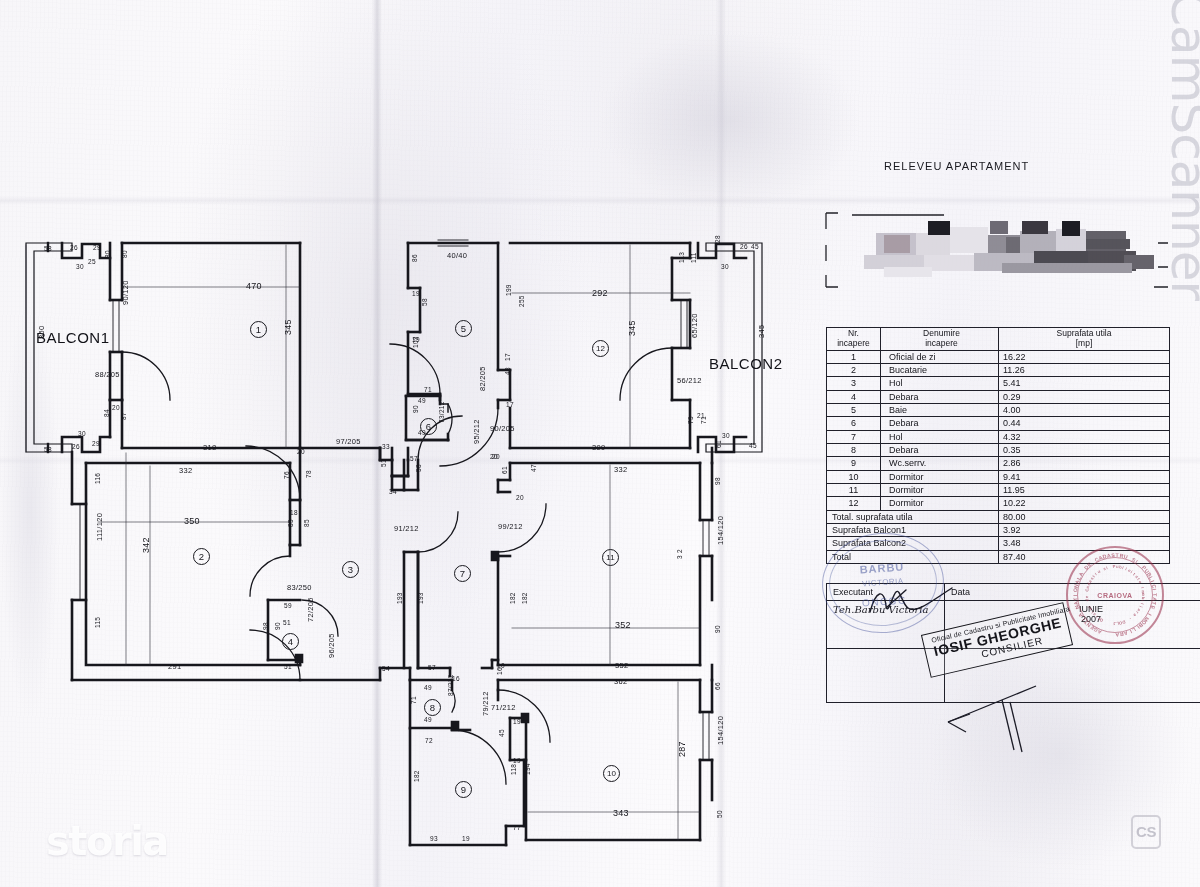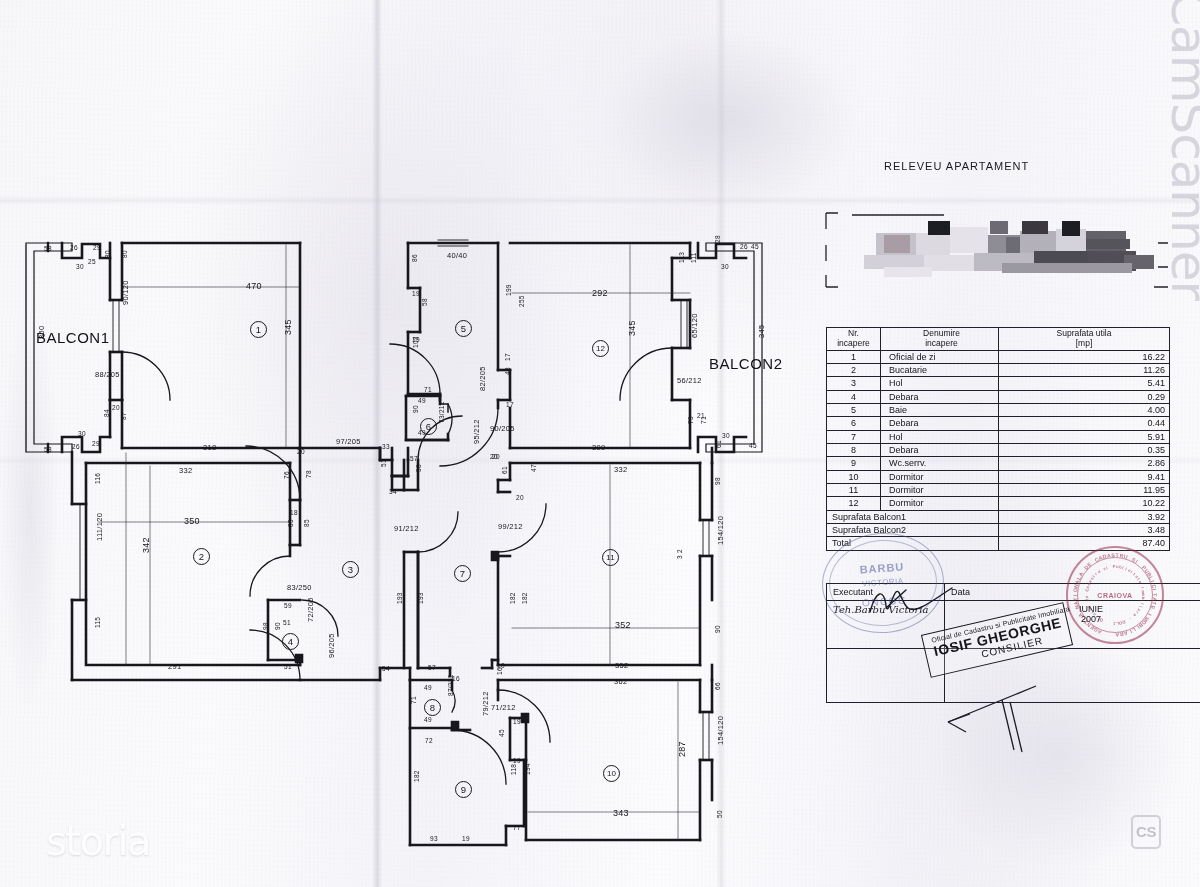--- a/index.html
+++ b/index.html
@@ -91,21 +91,21 @@
   #areatable td, #areatable th {
     border: 1px solid #20202a;
     padding: 1px 4px;
     font-weight: normal;
     line-height: 1.15;
     height: 13px;
   }
   #areatable th { text-align: center; font-size: 8.5px; }
   .c-nr { width: 54px; text-align: center; }
   .c-den { width: 118px; text-align: left; padding-left: 8px !important; }
-  .c-sup { text-align: right; }
+  .c-sup { text-align: left; }
   .r-total td { font-size: 9px; }
   .span-left { text-align: left; padding-left: 5px !important; }
 
   #sigblock {
     position: absolute;
     left: 826px; top: 583px;
     width: 412px;
     border-collapse: collapse;
     font-size: 9px;
     color: #14141a;
@@ -215,21 +215,21 @@
     border-radius: 5px;
     color: rgba(178,176,188,0.75);
     font-size: 15px; font-weight: bold;
     text-align: center; line-height: 30px;
     letter-spacing: -.5px;
   }
   #wm-storia {
     position: absolute;
     left: 46px; top: 818px;
     font-size: 40px;
-    font-weight: normal;
+    font-weight: bold;
     color: rgba(255,255,255,0.92);
     letter-spacing: -1.5px;
     text-shadow: 0 1px 2px rgba(190,188,200,0.5);
     font-family: "DejaVu Sans", sans-serif;
   }
 
   .smudge {
     position: absolute;
     border-radius: 50%;
     pointer-events: none;
@@ -771,21 +771,21 @@
           <td class="c-sup">4.00</td>
         </tr>
         <tr>
           <td class="c-nr">6</td>
           <td class="c-den">Debara</td>
           <td class="c-sup">0.44</td>
         </tr>
         <tr>
           <td class="c-nr">7</td>
           <td class="c-den">Hol</td>
-          <td class="c-sup">5.91</td>
+          <td class="c-sup">4.32</td>
         </tr>
         <tr>
           <td class="c-nr">8</td>
           <td class="c-den">Debara</td>
           <td class="c-sup">0.35</td>
         </tr>
         <tr>
           <td class="c-nr">9</td>
           <td class="c-den">Wc.serrv.</td>
           <td class="c-sup">2.86</td>
@@ -797,20 +797,24 @@
         </tr>
         <tr>
           <td class="c-nr">11</td>
           <td class="c-den">Dormitor</td>
           <td class="c-sup">11.95</td>
         </tr>
         <tr>
           <td class="c-nr">12</td>
           <td class="c-den">Dormitor</td>
           <td class="c-sup">10.22</td>
+        </tr>
+        <tr class="r-total">
+          <td class="span-left" colspan="2">Total. suprafata utila</td>
+          <td class="c-sup">80.00</td>
         </tr>
         <tr class="r-total">
           <td class="span-left" colspan="2">Suprafata  Balcon1</td>
           <td class="c-sup">3.92</td>
         </tr>
         <tr class="r-total">
           <td class="span-left" colspan="2">Suprafata  Balcon2</td>
           <td class="c-sup">3.48</td>
         </tr>
         <tr class="r-total">

